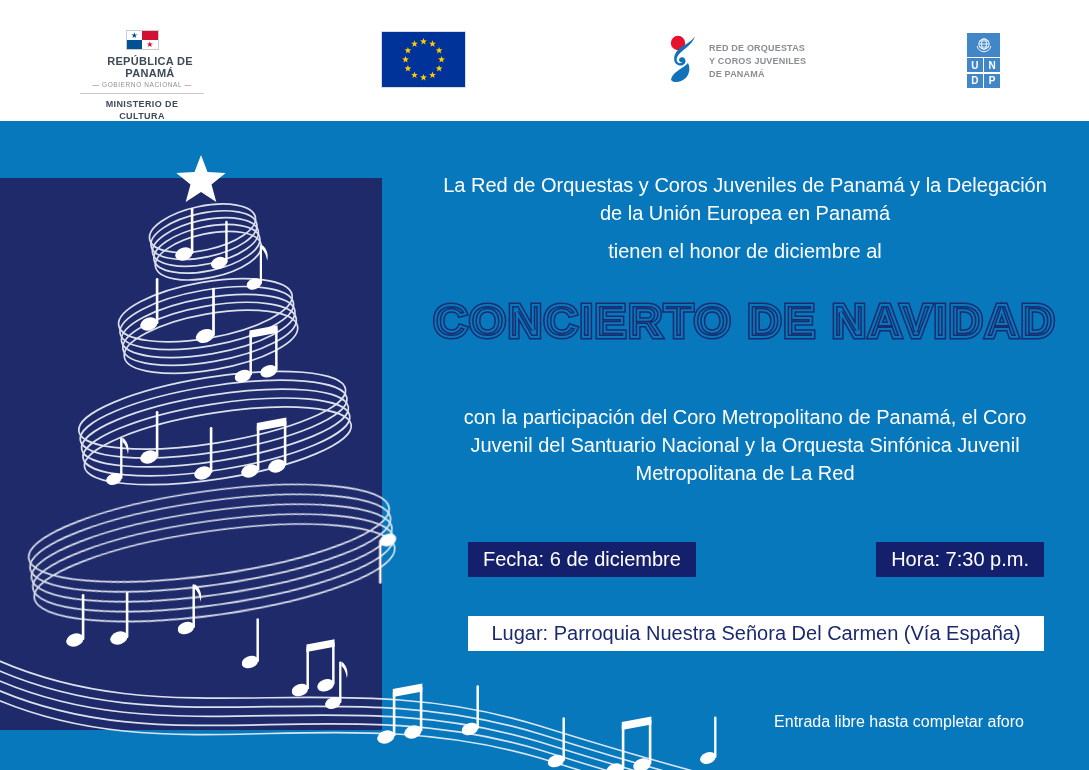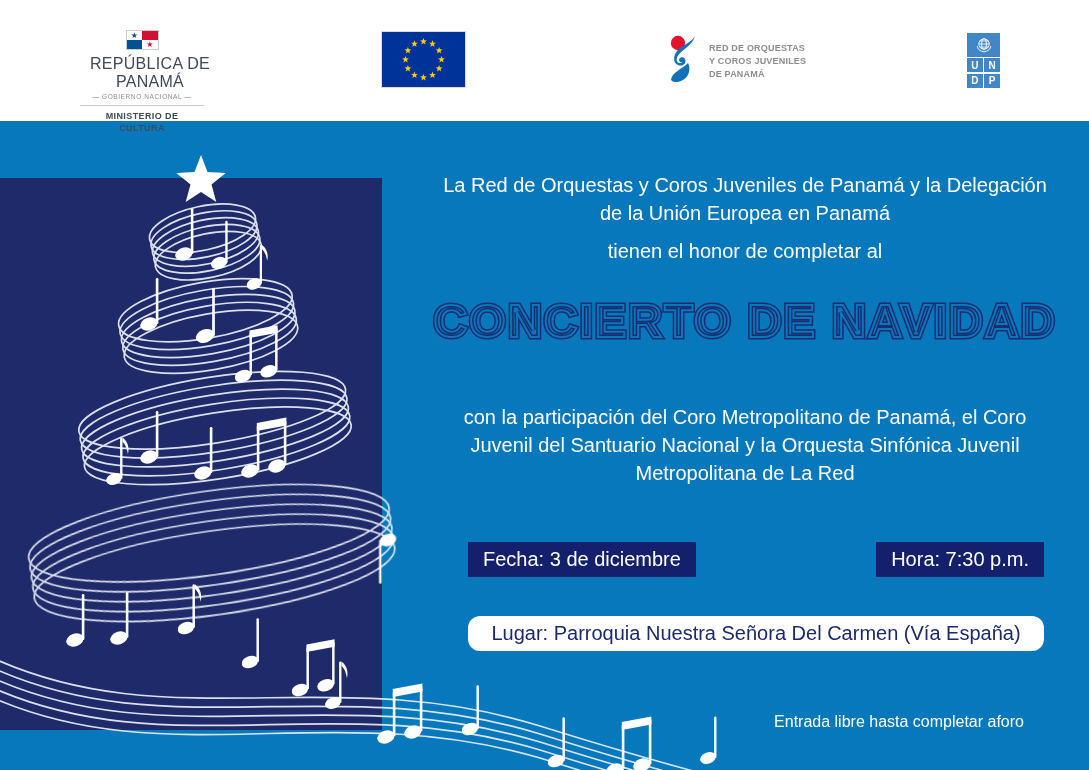--- a/index.html
+++ b/index.html
@@ -4,21 +4,21 @@
 <style>
   html,body{margin:0;padding:0;}
   body{font-family:"Liberation Sans",sans-serif;}
   .poster{position:relative;width:1089px;height:770px;background:#0878bd;overflow:hidden;}
   
   .topband{position:absolute;left:0;top:0;width:1089px;height:121px;background:#ffffff;z-index:3;}
   .pan-logo{position:absolute;left:72px;top:30px;width:140px;text-align:center;color:#3e4a58;}
   .pan-flag{display:inline-block;width:33px;height:20px;border:1px solid #c9ccd1;box-sizing:border-box;}
   .pan-flag .r{display:flex;height:50%;}
   .pan-flag .c{width:50%;height:100%;display:flex;align-items:center;justify-content:center;font-size:8px;line-height:1;}
-  .pan-l1{font-size:16px;font-weight:normal;letter-spacing:.3px;margin-top:2px;color:#3e4a58;margin-left:16px;}
+  .pan-l1{font-size:11px;font-weight:bold;letter-spacing:.3px;margin-top:2px;color:#3e4a58;margin-left:16px;}
   .pan-l2{font-size:6.5px;letter-spacing:.6px;color:#8a8f96;margin-top:2px;}
   .pan-l2 .dash{color:#c2565a;}
   .pan-div{height:1px;background:#c5c9ce;margin:5px 8px 4px 8px;}
   .pan-l3{font-size:9px;font-weight:bold;letter-spacing:.4px;line-height:1.35;color:#3e4a58;}
   .eu-flag{position:absolute;left:382px;top:32px;width:83px;height:55px;background:#003399;outline:1px solid #d8dde3;}
   .red-logo{position:absolute;left:664px;top:34px;display:flex;align-items:flex-start;}
   .red-txt{margin-left:5px;margin-top:8px;font-size:9px;font-weight:bold;letter-spacing:.2px;line-height:1.45;color:#8b8e90;}
   .undp{position:absolute;left:967px;top:33px;width:33px;height:55px;background:#4187c7;display:flex;flex-direction:column;}
   .undp-em{height:24px;display:flex;align-items:center;justify-content:center;}
   .undp-grid{flex:1;display:grid;grid-template-columns:1fr 1fr;grid-template-rows:1fr 1fr;gap:1.5px;background:#ffffff;border-top:1.5px solid #fff;}
@@ -30,21 +30,21 @@
   .intro{position:absolute;left:10px;right:10px;top:50px;text-align:center;font-size:20px;line-height:28px;}
   .honor{position:absolute;left:10px;right:10px;top:119px;text-align:center;font-size:20px;}
   .title-wrap{position:absolute;left:0;right:0;top:172px;text-align:center;height:60px;}
   .title-l{font-size:47px;font-weight:bold;letter-spacing:2px;white-space:nowrap;}
   .title-l.outer{color:transparent;-webkit-text-stroke:5px #1a2b6e;}
   .title-l.inner{position:absolute;left:0;right:0;top:0;color:transparent;-webkit-text-stroke:2px #0878bd;}
   .participants{position:absolute;left:22px;right:22px;top:282px;text-align:center;font-size:20px;line-height:28px;}
   .badge{position:absolute;height:35px;background:#14206b;color:#ffffff;font-size:20px;display:flex;align-items:center;padding:0 15px;box-sizing:border-box;}
   .badge.fecha{left:48px;top:421px;}
   .badge.hora{right:26px;top:421px;}
-  .badge.lugar{left:48px;right:26px;top:495px;background:#ffffff;color:#1b2a6e;justify-content:center;border-radius:12px;}
+  .badge.lugar{left:48px;right:26px;top:495px;background:#ffffff;color:#1b2a6e;justify-content:center;}
   .footer-line{position:absolute;right:46px;top:592px;font-size:16px;}
 </style>
 </head>
 <body>
 
 <div class="poster">
 
   <div class="topband">
 
     <div class="pan-logo">
@@ -208,29 +208,29 @@
       <use href="#npr" transform="translate(386,737)"></use>
       <use href="#nq" transform="translate(470,729) scale(0.95)"></use>
       <use href="#nq" transform="translate(556,761) scale(0.95)"></use>
       <use href="#npr" transform="translate(615,770)"></use>
       <use href="#nq" transform="translate(708,758) scale(0.9)"></use>
     </g>
   </svg>
 
   <div class="content">
     <div class="intro">La Red de Orquestas y Coros Juveniles de Panamá y la Delegación de la Unión Europea en Panamá</div>
-    <div class="honor">tienen el honor de completar al</div>
+    <div class="honor">tienen el honor de diciembre al</div>
 
     <div class="title-wrap">
       <div class="title-l outer">CONCIERTO DE NAVIDAD</div>
       <div class="title-l inner">CONCIERTO DE NAVIDAD</div>
     </div>
 
     <div class="participants">con la participación del Coro Metropolitano de Panamá, el Coro Juvenil del Santuario Nacional y la Orquesta Sinfónica Juvenil Metropolitana de La Red</div>
 
-    <div class="badge fecha">Fecha: 3 de diciembre</div>
+    <div class="badge fecha">Fecha: 6 de diciembre</div>
     <div class="badge hora">Hora: 7:30 p.m.</div>
     <div class="badge lugar">Lugar: Parroquia Nuestra Señora Del Carmen (Vía España)</div>
 
     <div class="footer-line">Entrada libre hasta completar aforo</div>
   </div>
 
 </div>
 
 </body></html>

